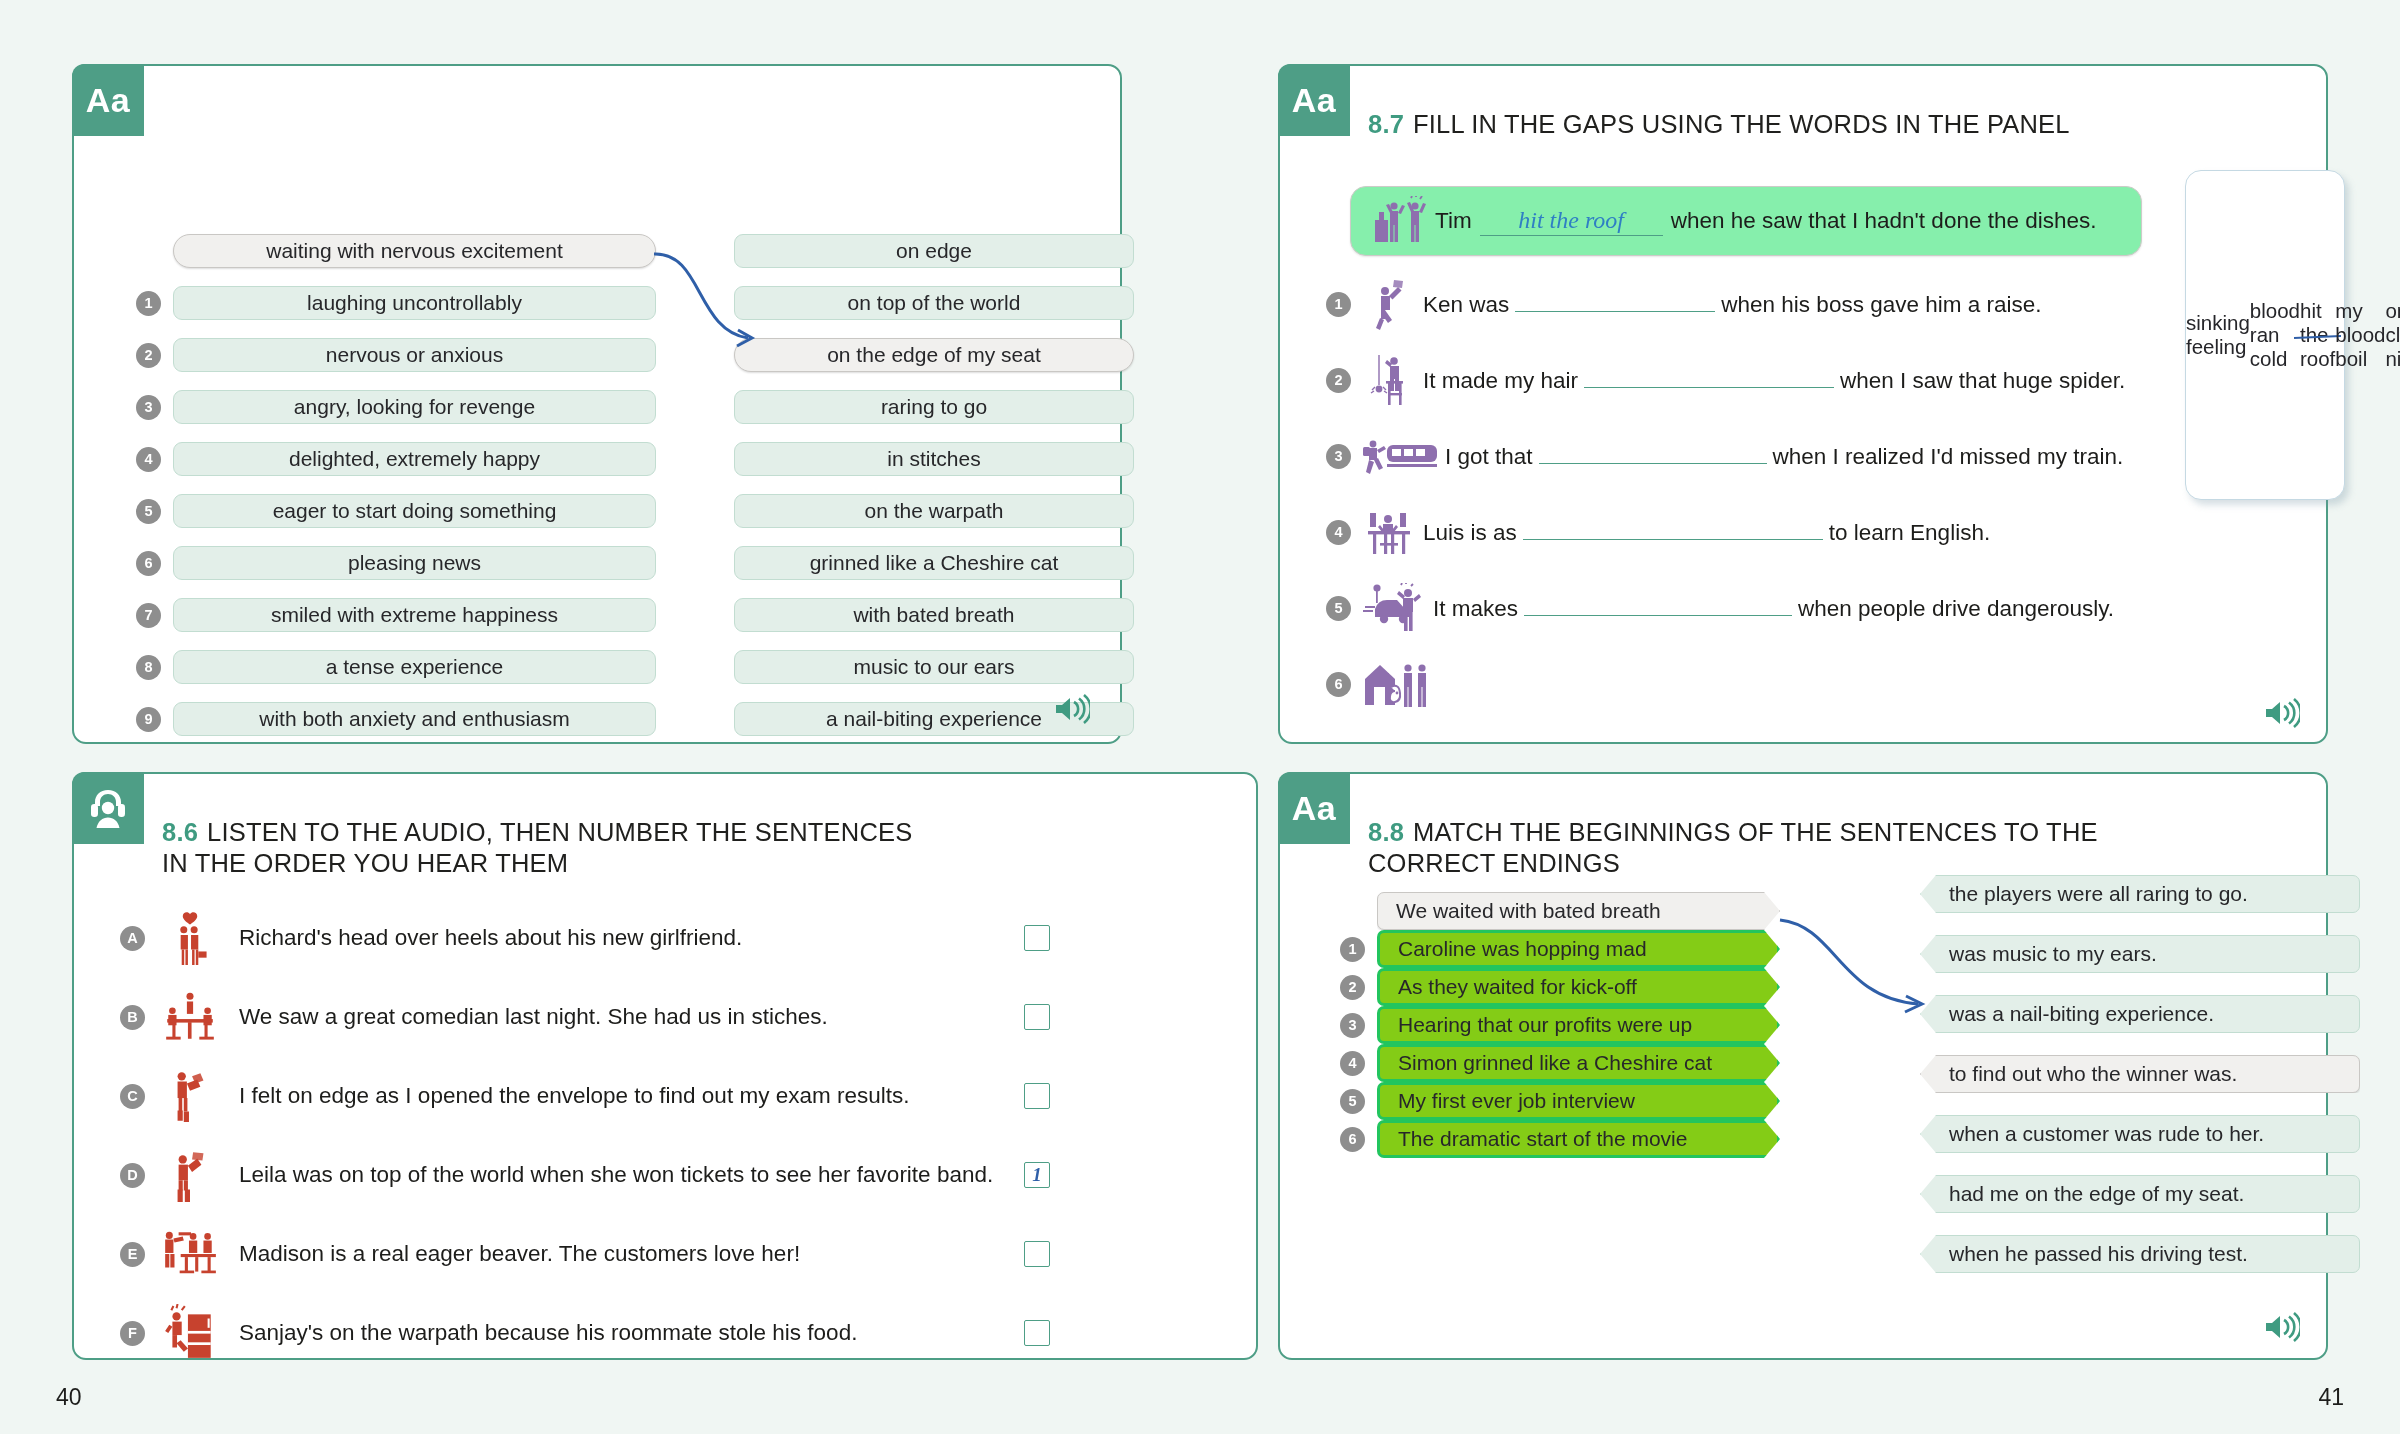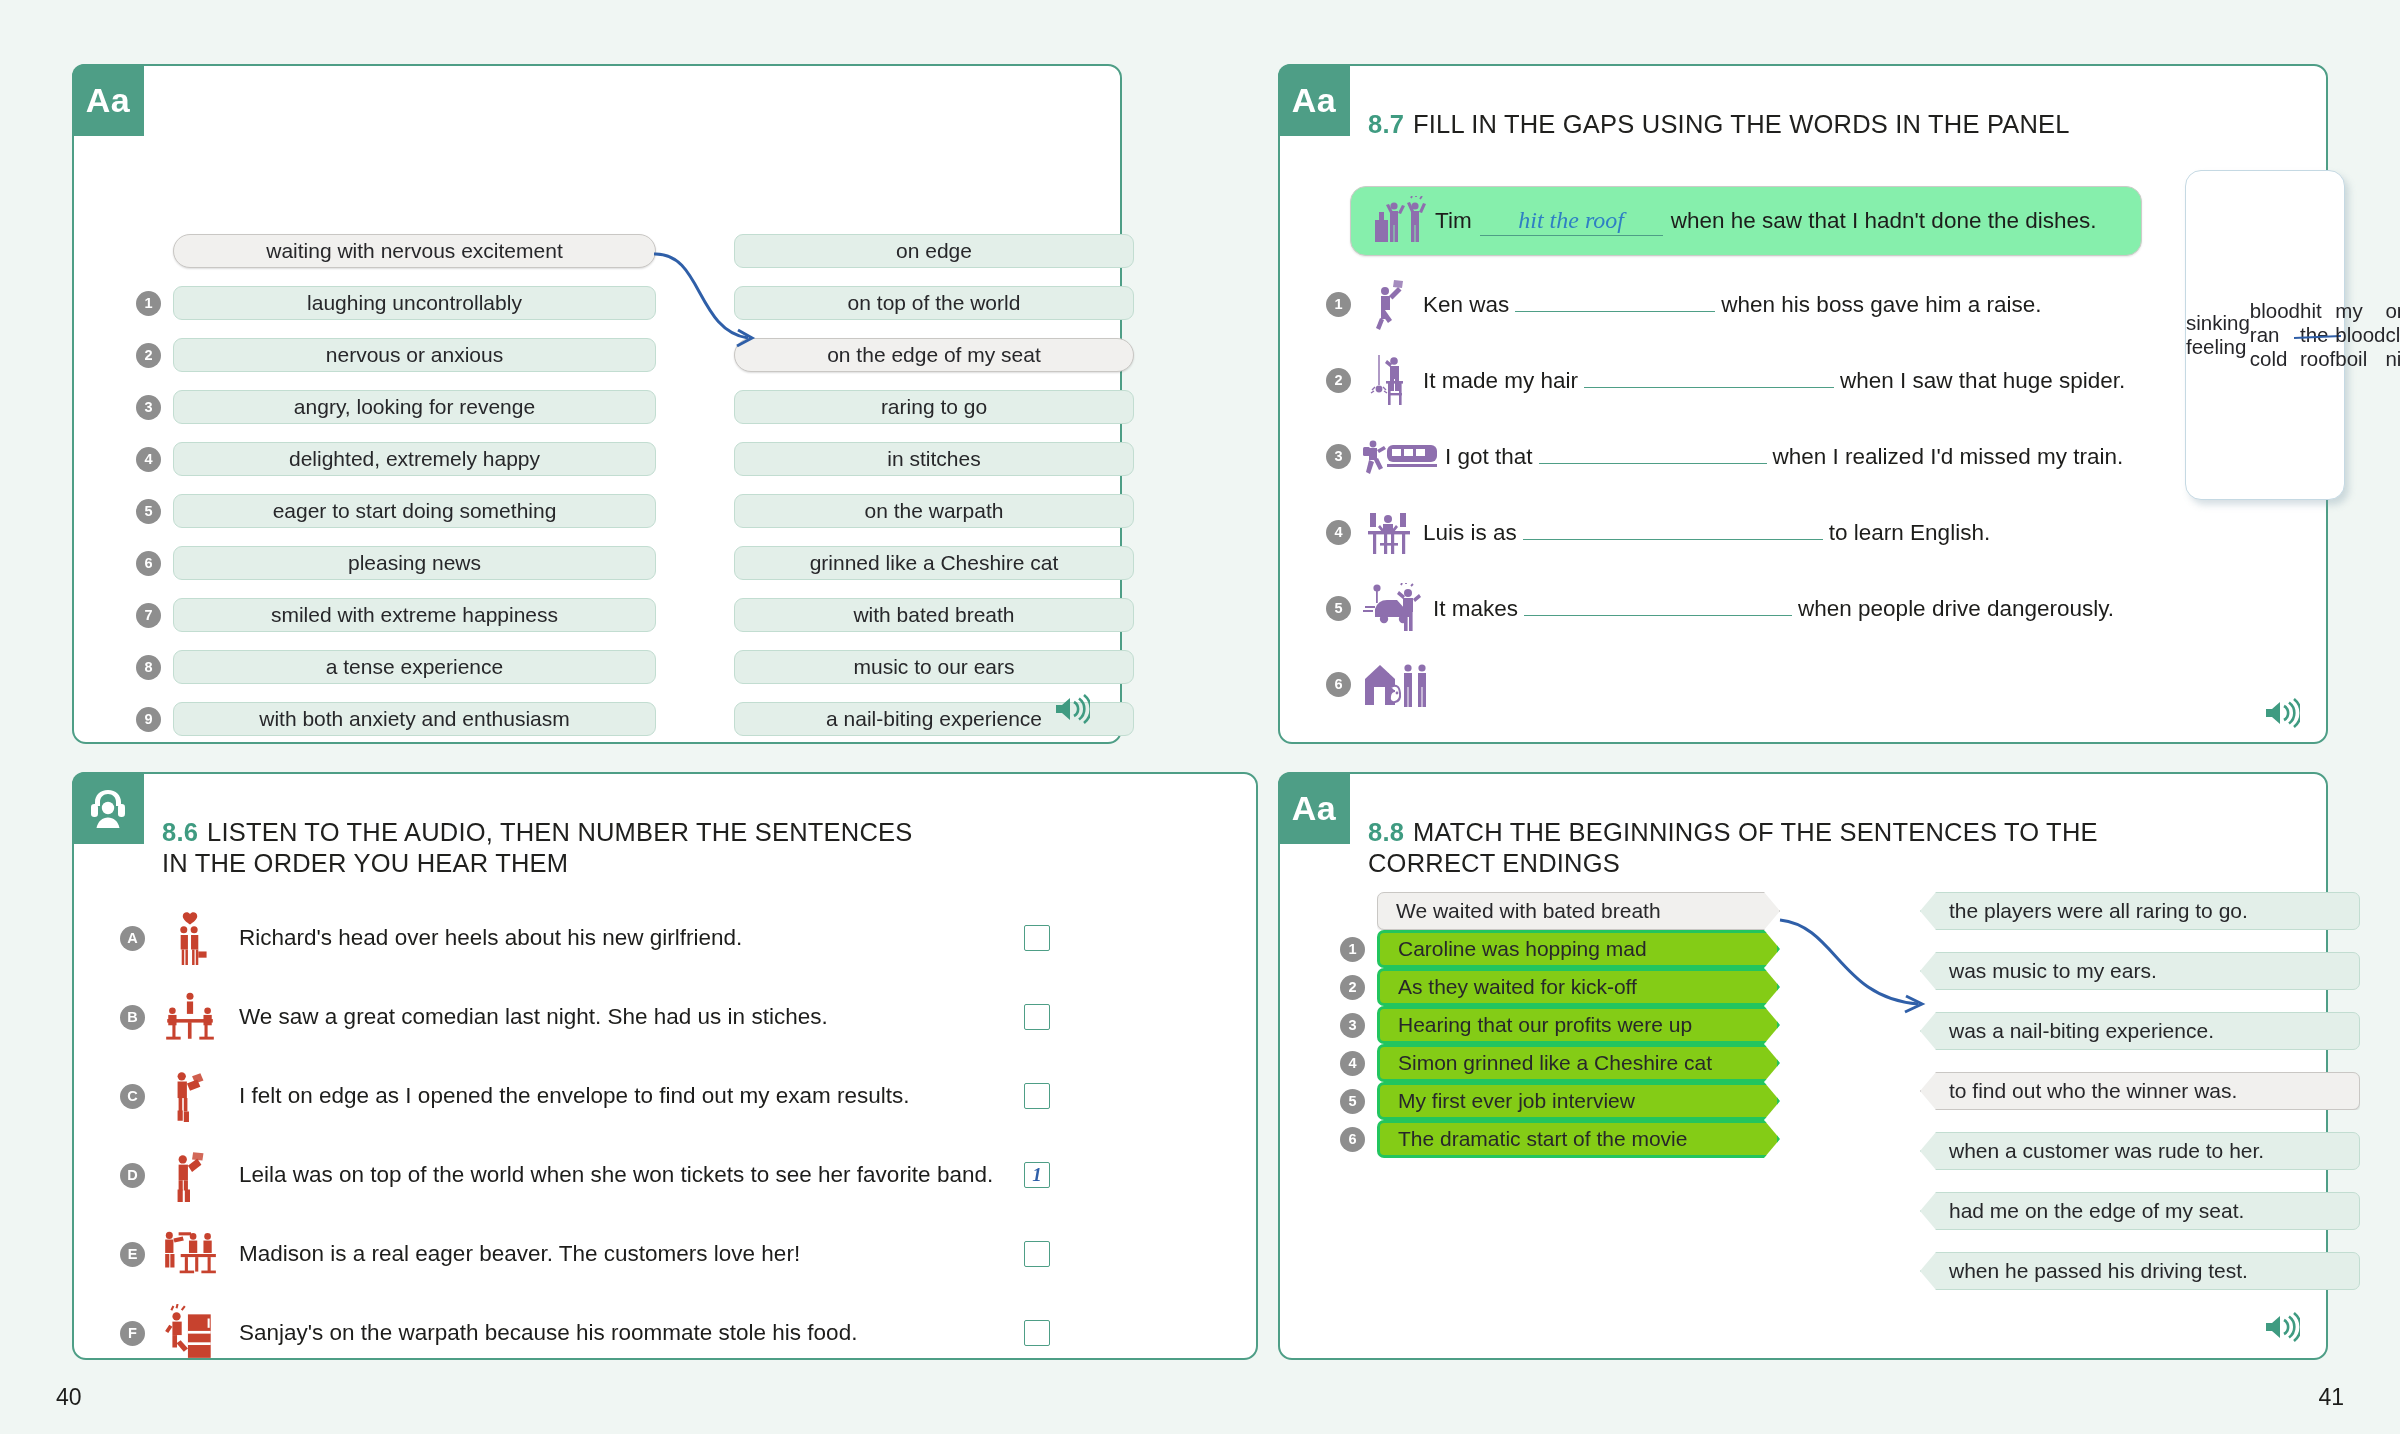--- a/index.html
+++ b/index.html
@@ -124,21 +124,21 @@
   .cbox{
     width:24px;height:24px;border:1.6px solid #4e9e86;border-radius:2px;
     flex:0 0 auto;margin-right:30px;
     display:flex;align-items:center;justify-content:center;
     color:#2f5fa8;font-family:"Liberation Serif",serif;font-style:italic;
     font-size:19px;font-weight:bold;
   }
 
   
   .ex88-left{position:absolute;left:60px;top:118px;width:440px;}
-  .ex88-right{position:absolute;left:640px;top:118px;width:440px;}
+  .ex88-right{position:absolute;left:640px;top:101px;width:440px;}
   .row88{display:flex;align-items:center;height:38px;}
   .row88 .num-circle{margin-right:12px;}
   .tagL{
     flex:1;height:38px;box-sizing:border-box;
     background:#84cc16;border:3px solid #22c55e;
     display:flex;align-items:center;
     padding-left:18px;font-size:21px;color:#27272a;
     border-radius:7px;
     clip-path:polygon(0 0, calc(100% - 16px) 0, 100% 50%, calc(100% - 16px) 100%, 0 100%);
   }

